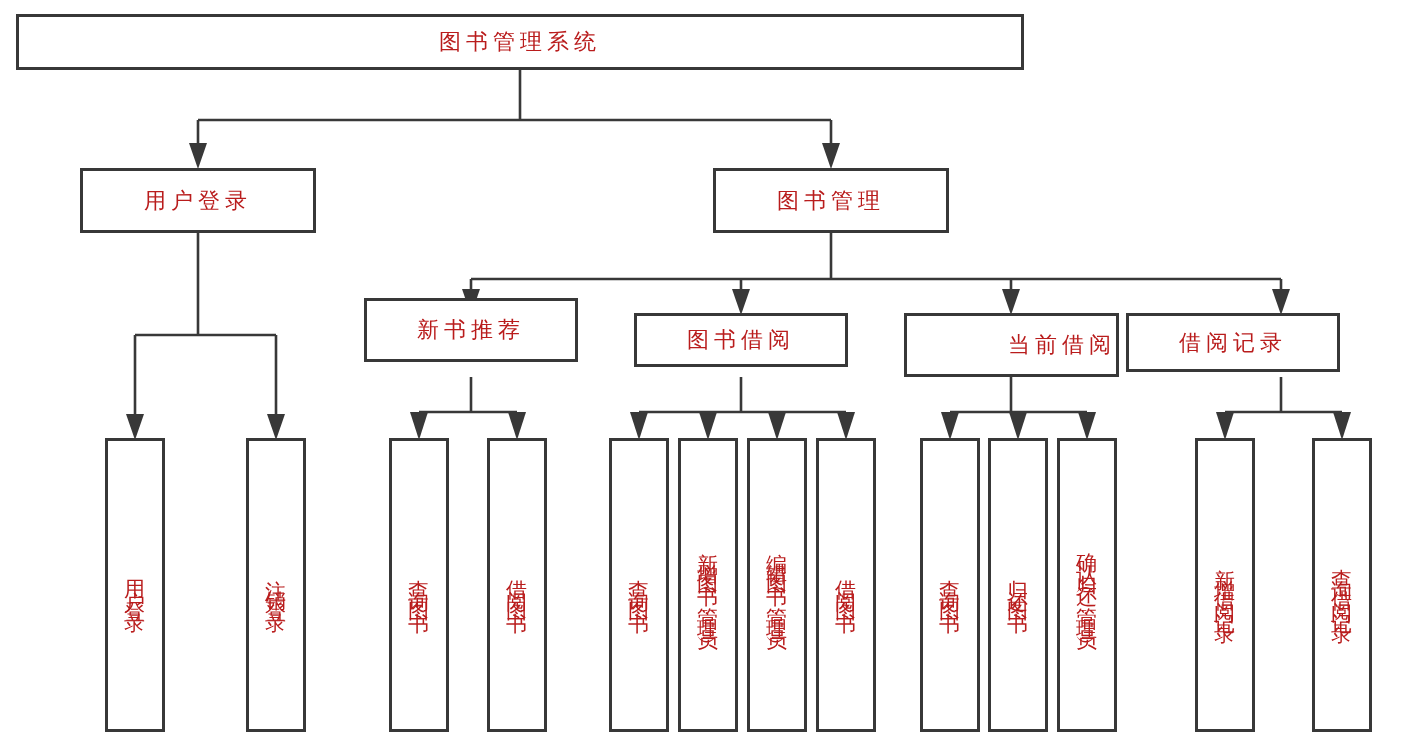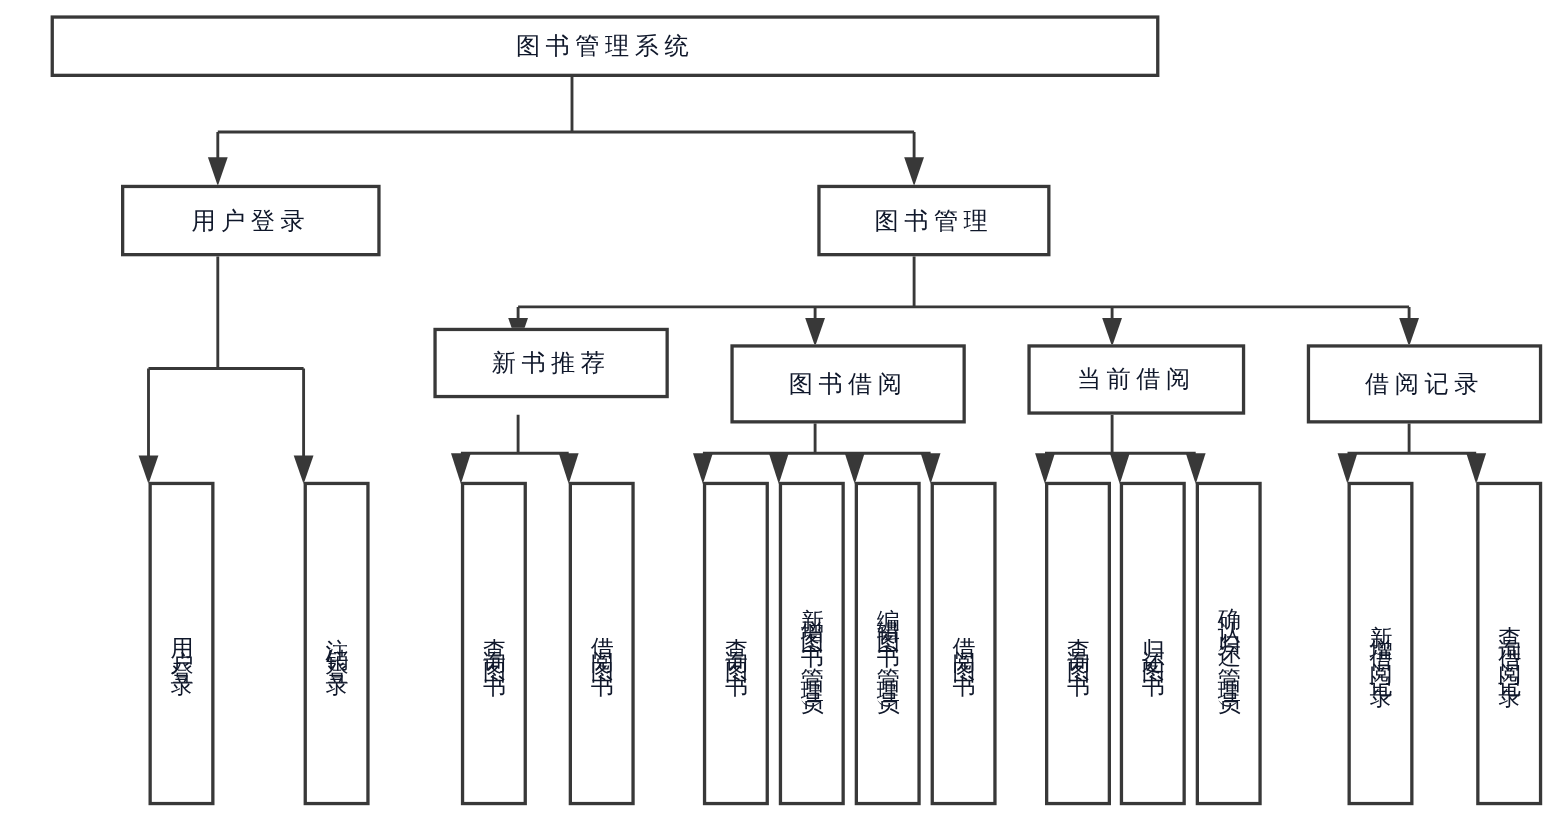--- a/index.html
+++ b/index.html
@@ -4,38 +4,37 @@
 <style>
   html,body{margin:0;padding:0;background:#fff;}
   .canvas{
     position:relative;width:1405px;height:747px;background:#ffffff;overflow:hidden;
     font-family:"Liberation Sans","DejaVu Sans",sans-serif;
   }
   .wires{position:absolute;left:0;top:0;width:1405px;height:747px;}
   .box{
     position:absolute;box-sizing:border-box;background:#ffffff;
     border:3px solid #383838;display:flex;align-items:center;justify-content:center;
-    color:#0f172a;
-    margin-left:30px;
+    color:#b91c1c;
   }
   .h .lbl{font-size:22px;letter-spacing:5px;white-space:nowrap;}
   .v .lbl{
     writing-mode:vertical-rl;text-orientation:mixed;
     font-size:21px;letter-spacing:11px;line-height:1;white-space:nowrap;
   }
   
   .b-root  {left:16px;  top:14px;  width:1008px;height:56px;}
   
   .b-ulogin{left:80px;  top:168px; width:236px; height:65px;}
-  .b-bmgmt {left:713px; top:168px; width:212px; height:65px;}
+  .b-bmgmt {left:713px; top:168px; width:236px; height:65px;}
   
   .b-nb{left:364px; top:298px;width:214px;height:64px;}
-  .b-bb{left:634px; top:313px;width:214px;height:72px;}
-  .b-cb{left:904px; top:313px;width:198px;height:64px;}
-  .b-br{left:1158px;top:313px;width:214px;height:72px;}
+  .b-bb{left:634px; top:313px;width:214px;height:54px;}
+  .b-cb{left:904px; top:313px;width:215px;height:64px;justify-content:flex-end;}
+  .b-br{left:1126px;top:313px;width:214px;height:59px;}
   
   .leaf{top:438px;width:60px;height:294px;}
   .l-a1{left:105px;} .l-a2{left:246px;}
   .l-b1{left:389px;} .l-b2{left:487px;}
   .l-c1{left:609px;} .l-c2{left:678px;} .l-c3{left:747px;} .l-c4{left:816px;}
   .l-d1{left:920px;} .l-d2{left:988px;} .l-d3{left:1057px;}
   .l-e1{left:1195px;} .l-e2{left:1312px;}
   .edge{stroke:#383838;stroke-width:2.6;fill:none;}
   .ah{fill:#383838;stroke:none;}
   .watermark{

